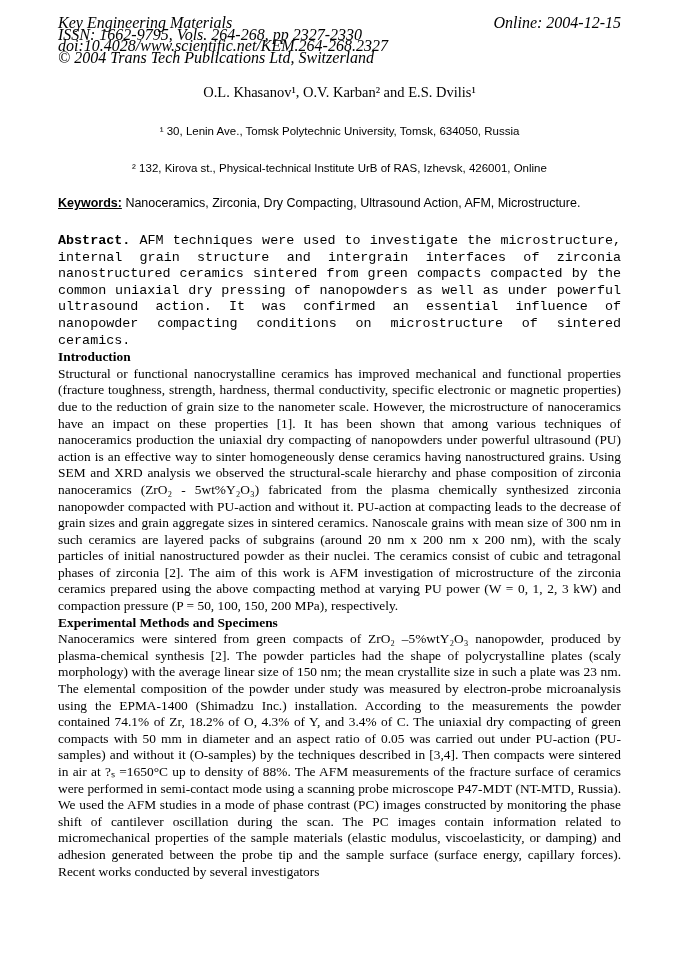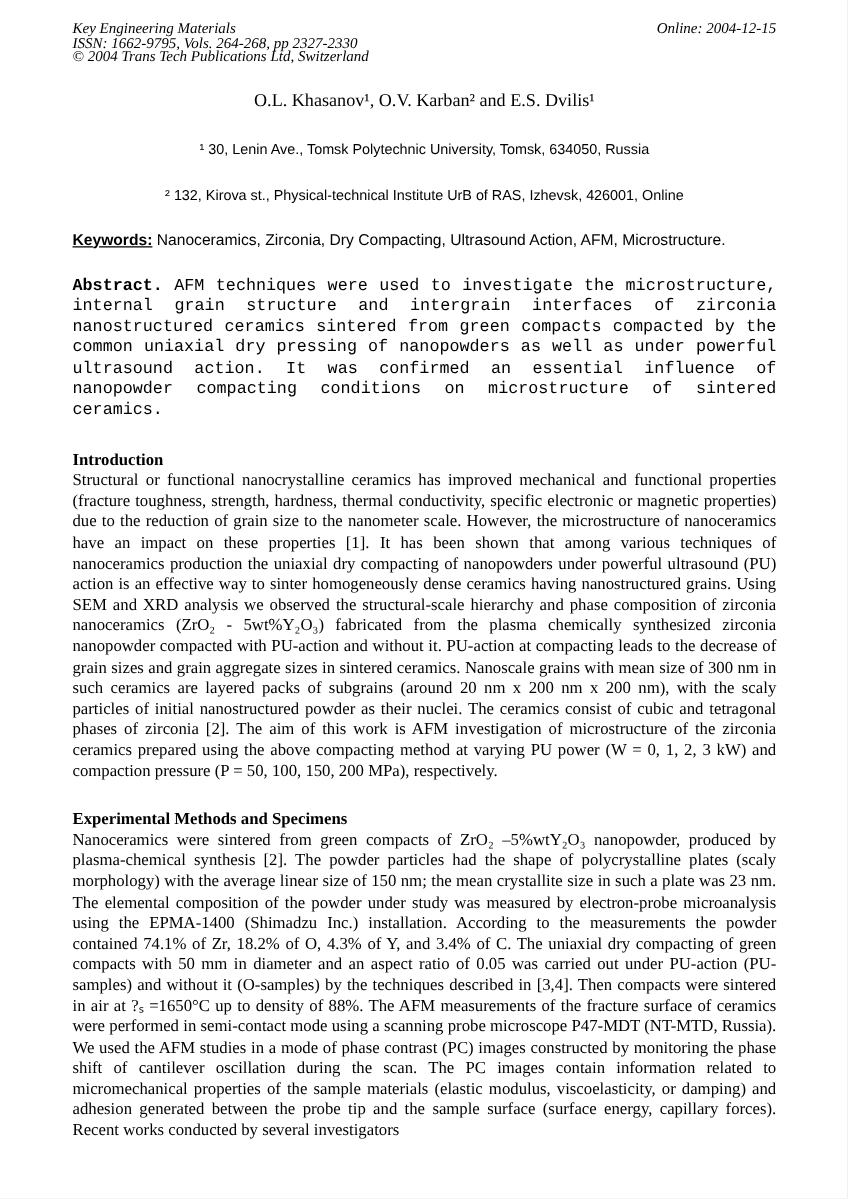--- a/index.html
+++ b/index.html
@@ -12,21 +12,21 @@
     box-sizing: border-box;
     padding: 17px 57px 0 58px;
     color: #000;
     font-family: "Liberation Serif", serif;
     overflow: hidden;
   }
   
   .running-head {
     font-family: "Liberation Serif", serif;
     font-style: italic;
-    font-size: 12px;
+    font-size: 16px;
     line-height: 11.5px;
   }
   .running-head .row1 { display: flex; justify-content: space-between; }
   
   .paper-title {
     margin-top: 17px;
     text-align: center;
     font-family: "Liberation Sans", sans-serif;
     font-weight: bold;
     font-size: 15.5px;
@@ -59,21 +59,20 @@
   .body-par {
     margin: 0;
     margin-top: 22px;
     text-align: justify;
     font-size: 13.4px;
     line-height: 16.6px;
     font-family: Liberation Mono, monospace;
   }
   .body-par .par-label { font-weight: bold; }
   .section-heading {
-    margin-top: 22px;
     font-weight: bold;
     font-size: 13.4px;
     line-height: 16.6px;
     font-family: "Liberation Serif", serif;
   }
   .section-body {
     margin: 0;
     text-align: justify;
     font-size: 13.4px;
     line-height: 16.6px;
@@ -84,20 +83,21 @@
 <body>
 
 <div class="page">
 
   <div class="running-head">
     <div class="row1">
       <span>Key Engineering Materials</span>
       <span>Online: 2004-12-15</span>
     </div>
     <div>ISSN: 1662-9795, Vols. 264-268, pp 2327-2330</div>
+    <div>doi:10.4028/www.scientific.net/KEM.264-268.2327</div>
     <div>© 2004 Trans Tech Publications Ltd, Switzerland</div>
   </div>
 
 
   <div class="authors">O.L. Khasanov¹, O.V. Karban² and E.S. Dvilis¹</div>
 
   <div class="affiliation">¹ 30, Lenin Ave., Tomsk Polytechnic University, Tomsk, 634050, Russia</div>
   <div class="affiliation">² 132, Kirova st., Physical-technical Institute UrB of RAS, Izhevsk, 426001, Online</div>
 
   <div class="keywords">

